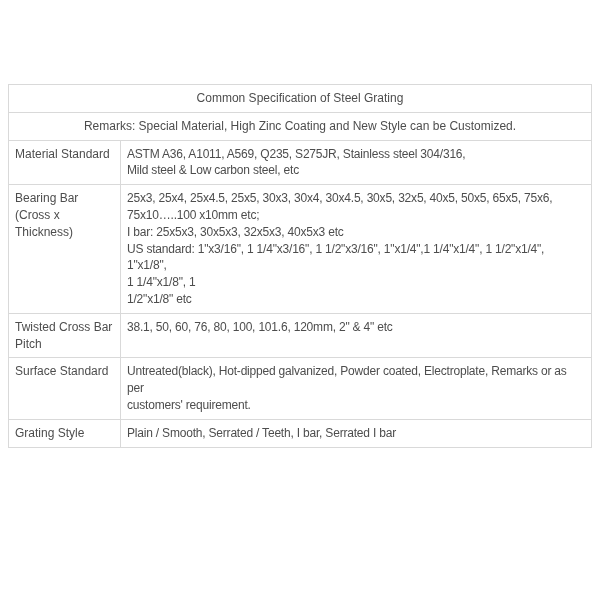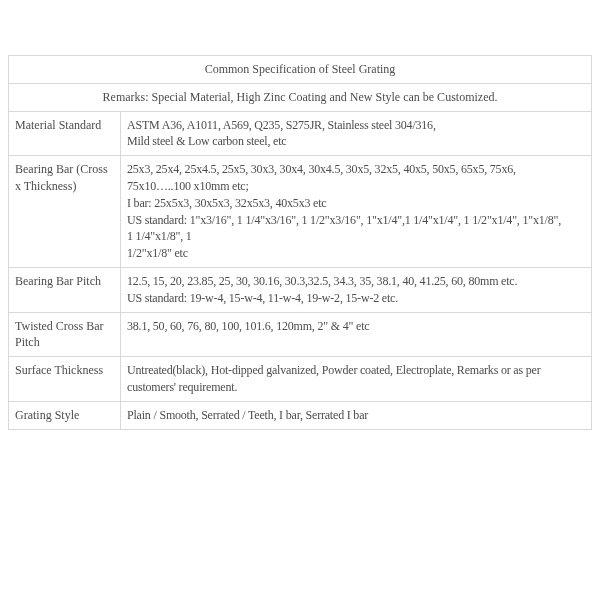--- a/index.html
+++ b/index.html
@@ -5,23 +5,22 @@
   * { box-sizing: border-box; }
   html, body { margin: 0; padding: 0; }
   body {
     width: 600px;
     height: 600px;
     background: #ffffff;
     font-family: "Liberation Sans", sans-serif;
     color: #4d4d4d;
   }
   .content {
-    padding-top: 55px;
+    padding-top: 84px;
     padding-left: 8px;
-    font-family: Liberation Serif, serif;
   }
   table.spec {
     border-collapse: collapse;
     width: 584px;
     table-layout: fixed;
     font-size: 12px;
     color: #4d4d4d;
   }
   table.spec td {
     border: 1px solid #d9d9d9;
@@ -68,30 +67,25 @@
       <tr>
         <td class="label">Bearing Bar (Cross x Thickness)</td>
         <td class="value">25x3, 25x4, 25x4.5, 25x5, 30x3, 30x4, 30x4.5, 30x5, 32x5, 40x5, 50x5, 65x5, 75x6,
 75x10…..100 x10mm etc;
 I bar: 25x5x3, 30x5x3, 32x5x3, 40x5x3 etc
 US standard: 1"x3/16", 1 1/4"x3/16", 1 1/2"x3/16", 1"x1/4",1 1/4"x1/4", 1 1/2"x1/4", 1"x1/8",
 1 1/4"x1/8", 1
 1/2"x1/8" etc</td>
       </tr>
       <tr>
-        <td class="label">Bearing Bar Pitch</td>
-        <td class="value">12.5, 15, 20, 23.85, 25, 30, 30.16, 30.3,32.5, 34.3, 35, 38.1, 40, 41.25, 60, 80mm etc.
-US standard: 19-w-4, 15-w-4, 11-w-4, 19-w-2, 15-w-2 etc.</td>
-      </tr>
-      <tr>
         <td class="label">Twisted Cross Bar Pitch</td>
         <td class="value">38.1, 50, 60, 76, 80, 100, 101.6, 120mm, 2" &amp; 4" etc</td>
       </tr>
       <tr>
-        <td class="label">Surface Thickness</td>
+        <td class="label">Surface Standard</td>
         <td class="value">Untreated(black), Hot-dipped galvanized, Powder coated, Electroplate, Remarks or as per
 customers' requirement.</td>
       </tr>
       <tr>
         <td class="label">Grating Style</td>
         <td class="value">Plain / Smooth, Serrated / Teeth, I bar, Serrated I bar</td>
       </tr>
     </tbody>
   </table>
 </div>

